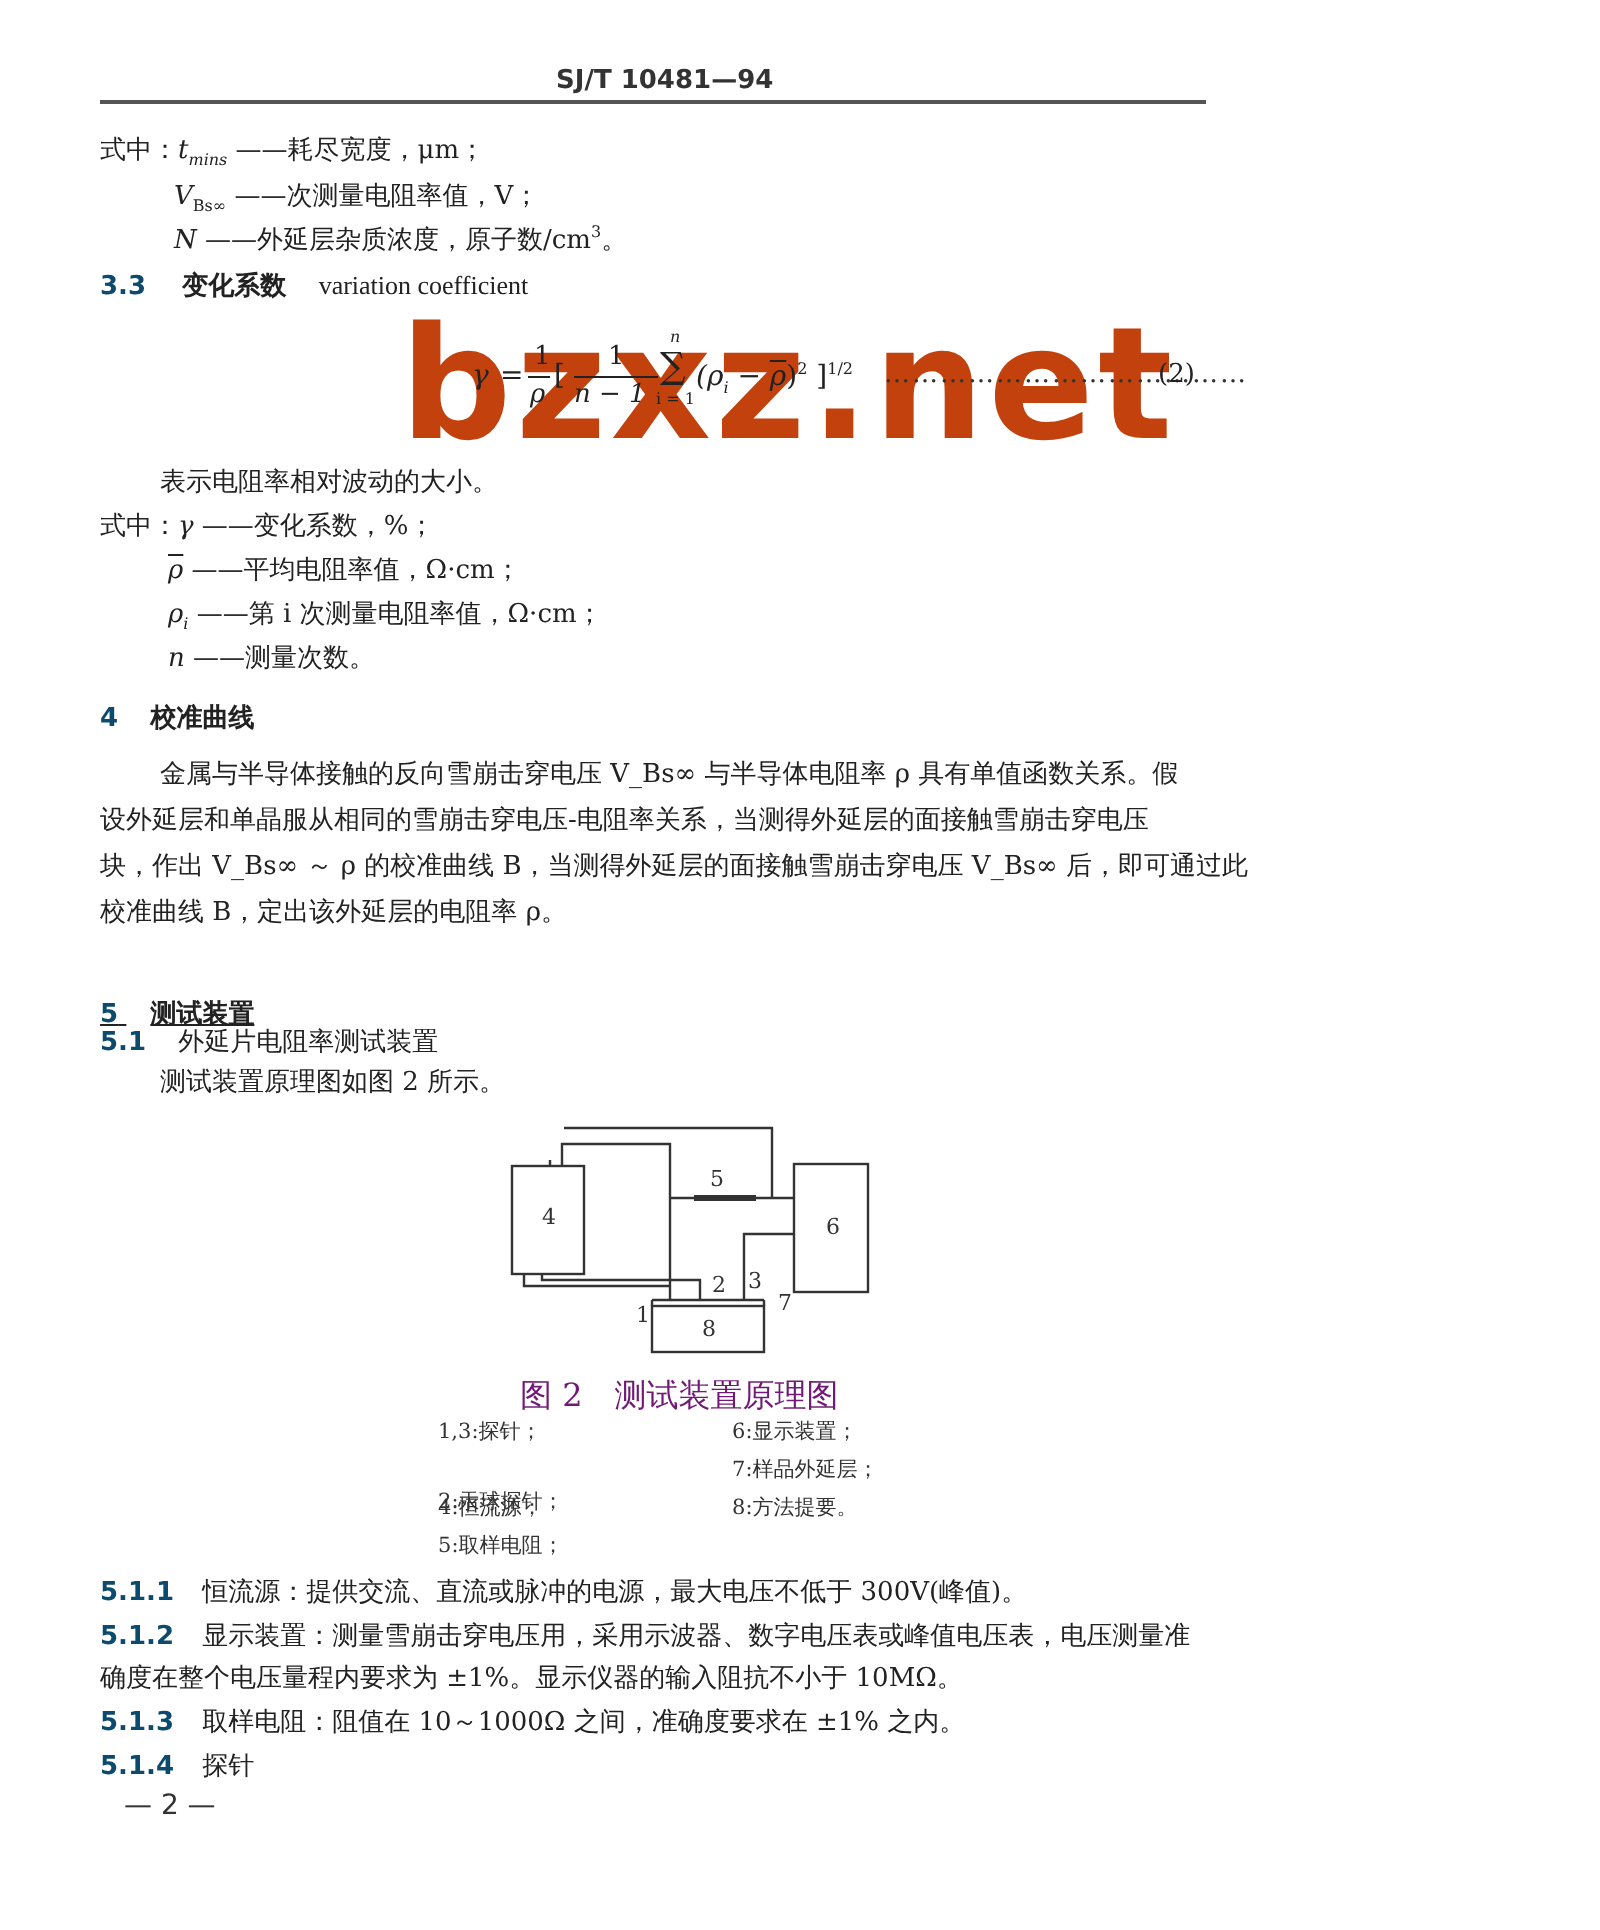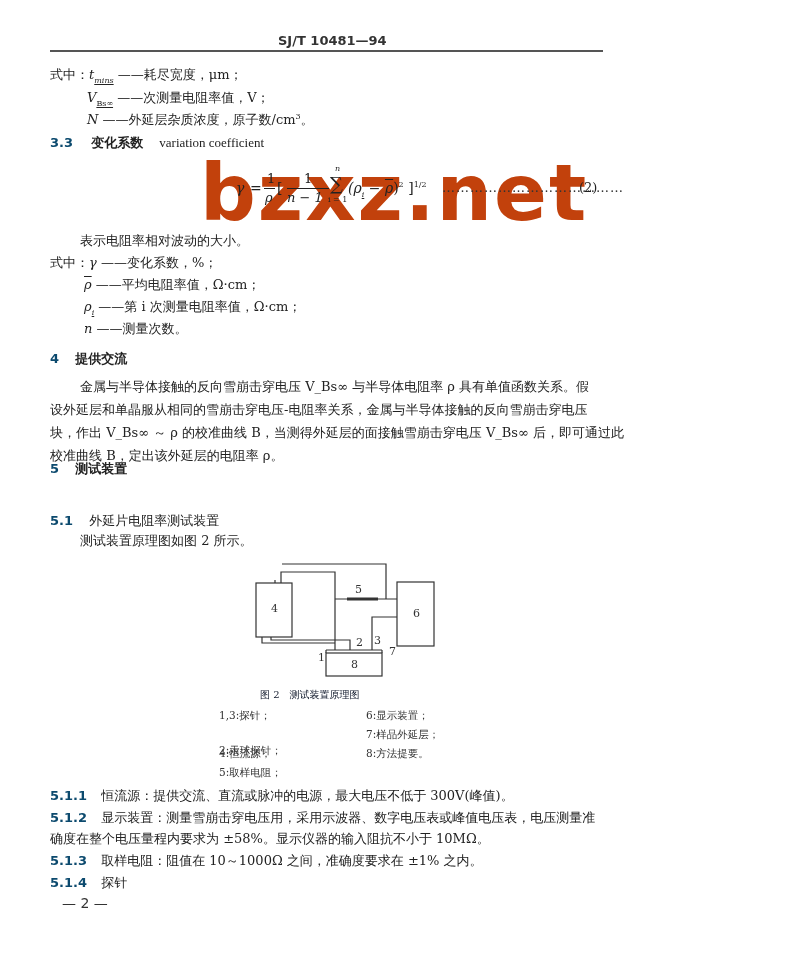--- a/index.html
+++ b/index.html
@@ -5,28 +5,28 @@
   html, body { margin:0; padding:0; background:#ffffff; }
   body { width:800px; height:965px; position:relative; overflow:hidden;
          font-family:"DejaVu Serif","Liberation Serif",serif; color:#222; }
   .abs { position:absolute; white-space:nowrap; }
   .hdr { font-family:"DejaVu Sans","Liberation Sans",sans-serif; font-weight:bold; font-size:13px; color:#333; }
   .rule { position:absolute; left:50px; top:50px; width:553px; height:2px; background:#555; }
   .txt { font-size:13px; color:#222; }
   .sec { font-family:"DejaVu Sans","Liberation Sans",sans-serif; font-weight:bold; font-size:13px; color:#0c4a6e; }
   .sectitle { font-family:"DejaVu Serif","Liberation Serif",serif; font-weight:bold; }
   .i { font-style:italic; }
-  sub { font-size:8px;text-decoration:underline; }
+  sub { font-size:8px; }
   sup { font-size:8px; }
   .watermark { position:absolute; left:200px; top:148px; font-family:"DejaVu Sans","Liberation Sans",sans-serif;
                font-weight:bold; font-size:78px; color:#c2410c; letter-spacing:2px; z-index:0; }
   .z1 { z-index:1; }
   .formula { font-family:"DejaVu Serif","Liberation Serif",serif; font-size:14px; }
   .dots { letter-spacing:1px; font-size:13px; }
-  .cap { font-size:10px; color:#0f172a; }
+  .cap { font-size:16px; color:#701a75; }
   .legend { font-size:10.5px; color:#333; }
   svg text { font-family:"DejaVu Serif","Liberation Serif",serif; font-size:11px; fill:#333; }
 </style>
 </head>
 <body>
 
 <div class="watermark">bzxz.net</div>
 
 <div class="abs hdr z1" style="left:278px; top:33px;">SJ/T 10481—94</div>
 <div class="rule"></div>
@@ -85,28 +85,28 @@
   <span class="i">ρ</span><sub class="i">i</sub>
   <span>——</span><span>第 i 次测量电阻率值，Ω·cm；</span>
 </div>
 <div class="abs txt z1" style="left:84px; top:320px;">
   <span class="i">n</span>
   <span>——</span><span>测量次数。</span>
 </div>
 
 <div class="abs z1" style="left:50px; top:350px; font-size:13px;">
   <span class="sec">4</span>
-  <span class="sectitle" style="margin-left:12px;">提供交流</span>
+  <span class="sectitle" style="margin-left:12px;">校准曲线</span>
 </div>
 <div class="abs txt z1" style="left:80px; top:378px;">金属与半导体接触的反向雪崩击穿电压 V_Bs∞ 与半导体电阻率 ρ 具有单值函数关系。假</div>
-<div class="abs txt z1" style="left:50px; top:401px;">设外延层和单晶服从相同的雪崩击穿电压-电阻率关系，金属与半导体接触的反向雪崩击穿电压</div>
+<div class="abs txt z1" style="left:50px; top:401px;">设外延层和单晶服从相同的雪崩击穿电压-电阻率关系，当测得外延层的面接触雪崩击穿电压</div>
 <div class="abs txt z1" style="left:50px; top:424px;">块，作出 V_Bs∞ ～ ρ 的校准曲线 B，当测得外延层的面接触雪崩击穿电压 V_Bs∞ 后，即可通过此</div>
 <div class="abs txt z1" style="left:50px; top:447px;">校准曲线 B，定出该外延层的电阻率 ρ。</div>
 
-<div class="abs z1" style="left:50px; top:460px; font-size:13px;">
+<div class="abs z1" style="left:50px; top:498px; font-size:13px;text-decoration:underline;">
   <span class="sec">5</span>
   <span class="sectitle" style="margin-left:12px;">测试装置</span>
 </div>
 <div class="abs z1" style="left:50px; top:512px; font-size:13px;">
   <span class="sec">5.1</span>
   <span class="txt" style="margin-left:12px;">外延片电阻率测试装置</span>
 </div>
 <div class="abs txt z1" style="left:80px; top:532px;">测试装置原理图如图 2 所示。</div>
 
 <svg class="abs z1" style="left:240px; top:558px;" width="220" height="124" viewBox="240 558 220 124">
@@ -155,21 +155,21 @@
 <div class="abs legend z1" style="left:219px; top:766px;"><span>5</span>:<span>取样电阻；</span></div>
 
 <div class="abs z1" style="left:50px; top:787px; font-size:13px;">
   <span class="sec">5.1.1</span>
   <span class="txt" style="margin-left:10px;">恒流源：提供交流、直流或脉冲的电源，最大电压不低于 300V(峰值)。</span>
 </div>
 <div class="abs z1" style="left:50px; top:809px; font-size:13px;">
   <span class="sec">5.1.2</span>
   <span class="txt" style="margin-left:10px;">显示装置：测量雪崩击穿电压用，采用示波器、数字电压表或峰值电压表，电压测量准</span>
 </div>
-<div class="abs txt z1" style="left:50px; top:830px;">确度在整个电压量程内要求为 ±58%。显示仪器的输入阻抗不小于 10MΩ。</div>
+<div class="abs txt z1" style="left:50px; top:830px;">确度在整个电压量程内要求为 ±1%。显示仪器的输入阻抗不小于 10MΩ。</div>
 <div class="abs z1" style="left:50px; top:852px; font-size:13px;">
   <span class="sec">5.1.3</span>
   <span class="txt" style="margin-left:10px;">取样电阻：阻值在 10～1000Ω 之间，准确度要求在 ±1% 之内。</span>
 </div>
 <div class="abs z1" style="left:50px; top:874px; font-size:13px;">
   <span class="sec">5.1.4</span>
   <span class="txt" style="margin-left:10px;">探针</span>
 </div>
 
 <div class="abs z1" style="left:62px; top:895px; font-family:'DejaVu Sans','Liberation Sans',sans-serif; font-size:14px; color:#333;">— 2 —</div>

